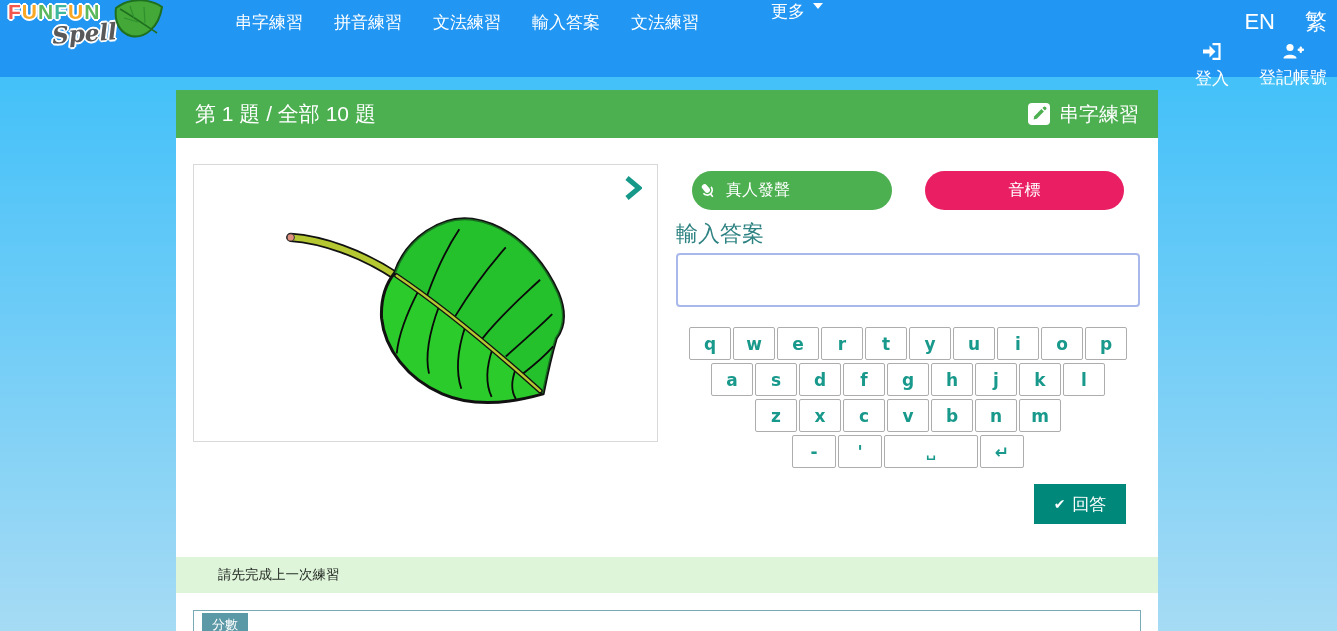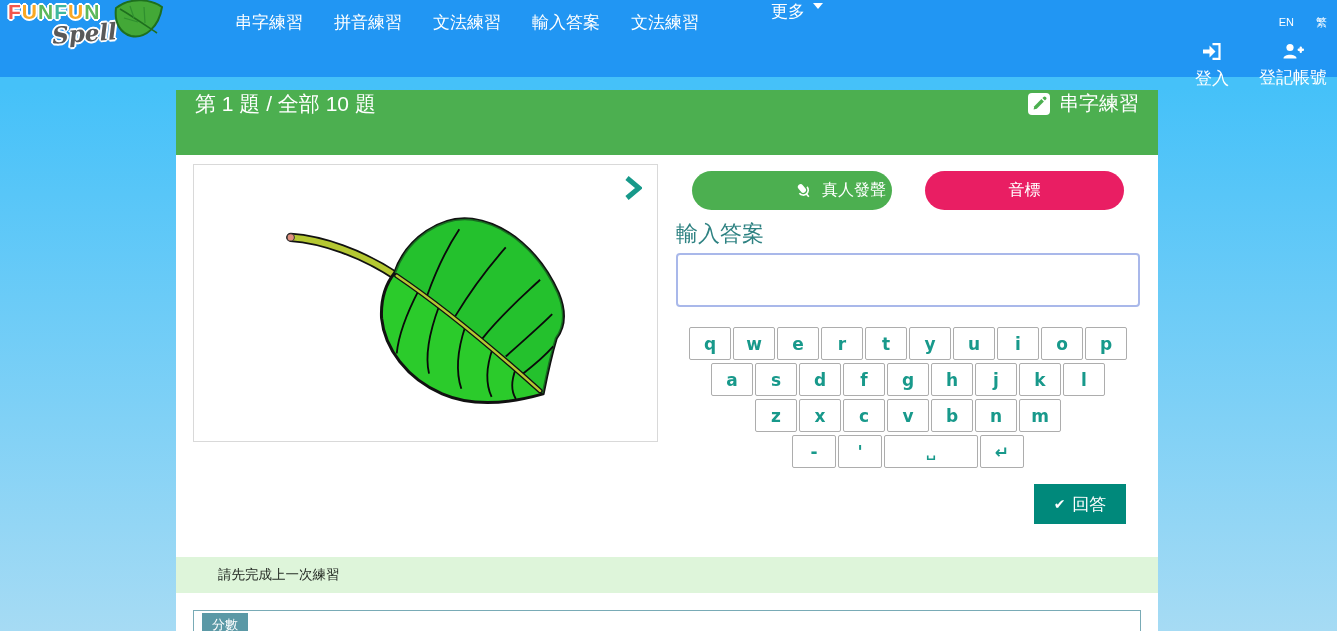--- a/index.html
+++ b/index.html
@@ -15,40 +15,40 @@
   .logo-sub{font-family:"DejaVu Serif",serif;font-style:italic;font-weight:bold;
     font-size:23px;color:#595959;margin:-3px 0 0 44px;transform:rotate(-4deg);line-height:24px;}
   .logo-leaf{position:absolute;right:-6px;top:-3px;}
   .nav-items{position:absolute;left:235px;top:0;height:44px;display:flex;align-items:center;}
   .nav-item{color:#fff;font-size:17px;margin-right:31px;cursor:pointer;white-space:nowrap;}
   .nav-more{position:absolute;left:771px;top:0;height:44px;display:flex;
     color:#fff;font-size:17px;cursor:pointer;}
   .caret{width:0;height:0;border-left:5px solid transparent;border-right:5px solid transparent;
     border-top:6px solid #fff;margin-left:8px;margin-top:3px;}
   .nav-lang{position:absolute;right:10px;top:0;height:44px;display:flex;align-items:center;
-    gap:22px;color:#fff;font-size:11px;}
+    gap:30px;color:#fff;font-size:22px;}
   .nav-lang a{cursor:pointer;}
   .nav-auth{position:absolute;right:10px;top:44px;height:44px;display:flex;align-items:center;gap:30px;}
   .auth-link{color:#fff;font-size:17px;display:flex;align-items:center;gap:7px;cursor:pointer;flex-direction:column;}
 
   
   .card{position:absolute;left:176px;top:90px;width:982px;height:620px;background:#fff;}
-  .card-header{height:65px;background:#4caf50;color:#fff;display:flex;align-items:flex-start;
+  .card-header{height:48px;background:#4caf50;color:#fff;display:flex;align-items:center;
     justify-content:space-between;padding:0 19px;}
   .hdr-left{font-size:21px;}
   .hdr-right{display:flex;align-items:center;gap:9px;font-size:20px;}
 
   .image-panel{position:absolute;left:17px;top:74px;width:463px;height:276px;
     border:1px solid #d9d9d9;background:#fff;}
   .chevron{position:absolute;right:15px;top:10px;cursor:pointer;}
   .leaf-big{position:absolute;left:78px;top:32px;}
 
   .btn-voice{position:absolute;left:516px;top:81px;width:200px;height:39px;border-radius:20px;
     background:#4caf50;color:#fff;font-size:16px;border:none;display:flex;align-items:center;
-    justify-content:flex-end;gap:8px;cursor:pointer;font-family:inherit;}
+    justify-content:flex-start;gap:8px;cursor:pointer;font-family:inherit;}
   .btn-phonetic{position:absolute;left:749px;top:81px;width:199px;height:39px;border-radius:20px;
     background:#e91e63;color:#fff;font-size:16px;border:none;display:flex;align-items:center;
     justify-content:center;cursor:pointer;font-family:Liberation Serif, serif;}
 
   .answer-label{position:absolute;left:500px;top:129px;font-size:22px;color:#2e8282;}
   .answer-input{position:absolute;left:500px;top:163px;width:464px;height:54px;box-sizing:border-box;
     border:2px solid #a9b8ea;border-radius:4px;font-size:24px;padding:0 12px;color:#333;
     font-family:inherit;outline:none;cursor:text;}
 
   .keyboard{position:absolute;left:500px;top:237px;width:464px;}

